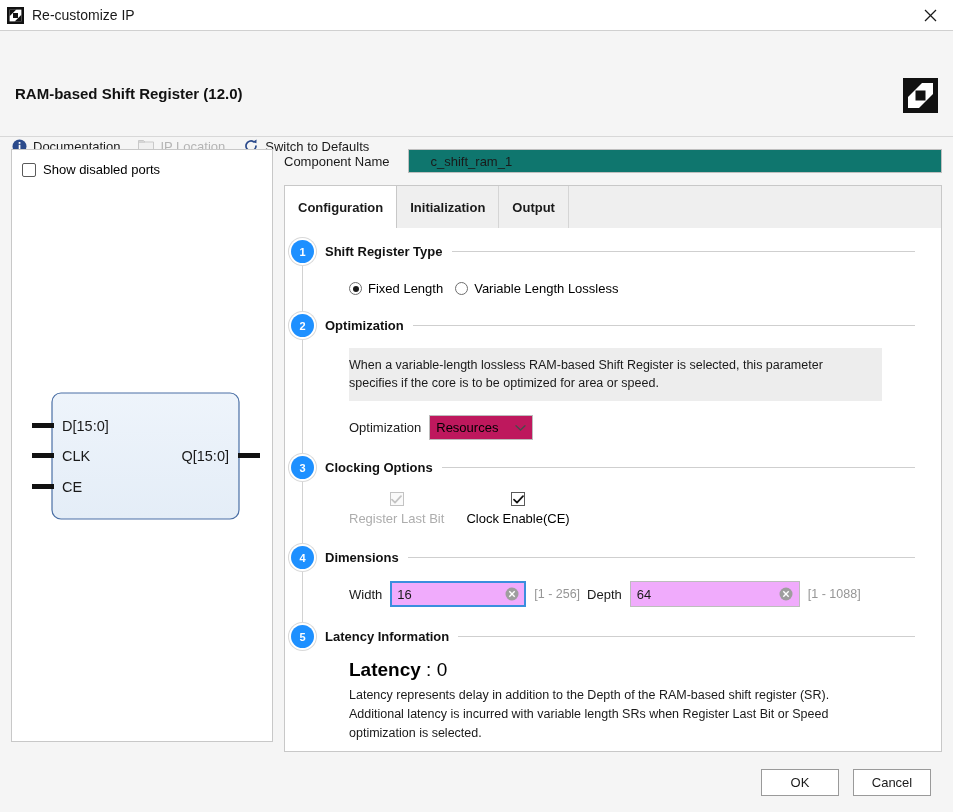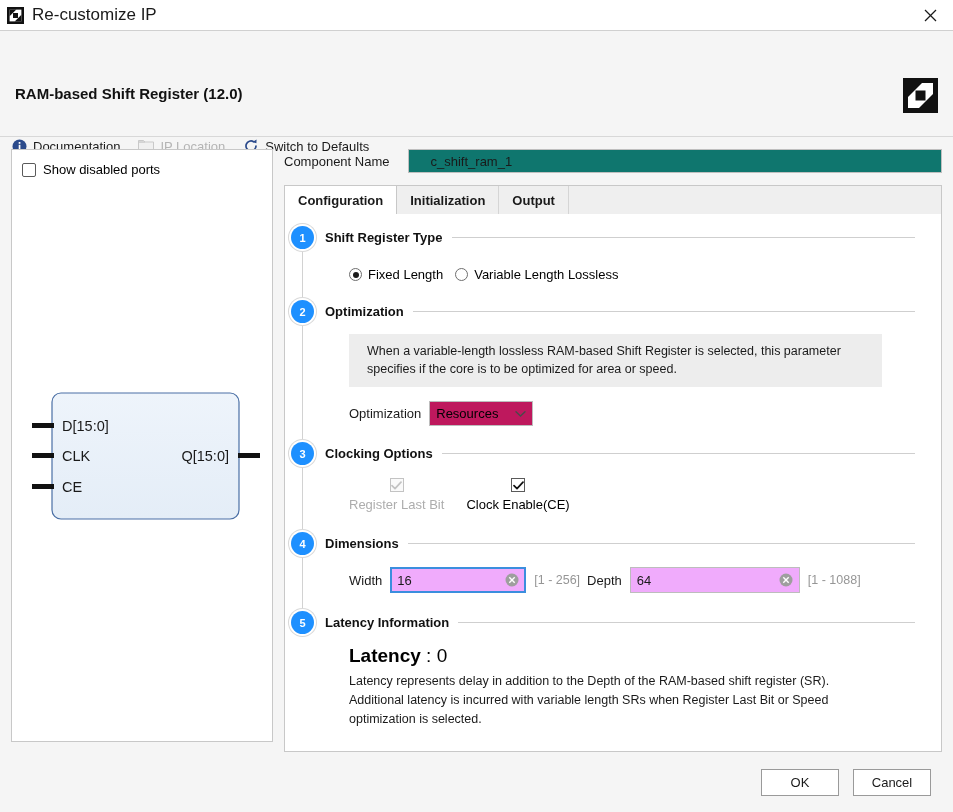--- a/index.html
+++ b/index.html
@@ -24,21 +24,21 @@
   
   #titlebar {
     height: 31px;
     background: #ffffff;
     border-bottom: 1px solid #d0d0d0;
     display: flex; align-items: center;
     flex: 0 0 auto;
     position: relative;
   }
   #titlebar .tb-icon { margin-left: 7px; margin-right: 8px; display:flex; }
-  #titlebar .tb-title { font-size: 17px; color: #1a1a1a; }
+  #titlebar .tb-title { font-size: 14px; color: #1a1a1a; }
   #close-btn {
     position: absolute; right: 0; top: 0;
     width: 46px; height: 30px;
     display: flex; align-items: center; justify-content: center;
     cursor: pointer;
   }
 
   
   #header {
     background: #f5f5f5;
@@ -124,21 +124,21 @@
   }
 
   
   #tabs-container {
     flex: 1 1 auto;
     display: flex; flex-direction: column;
     min-height: 0;
   }
   #tabstrip {
     display: flex;
-    height: 29px;
+    height: 43px;
     border: 1px solid #c8c8c8;
     border-bottom: none;
     background: #efefef;
     flex: 0 0 auto;
     align-items: stretch;
   }
   .tab {
     padding: 0 13px;
     display: flex; align-items: center;
     font-size: 13px; font-weight: bold;
@@ -210,21 +210,21 @@
     flex: 0 0 auto;
   }
   .radio-mark.on::after {
     content: ""; width: 6px; height: 6px; border-radius: 50%;
     background: #1a1a1a;
   }
 
   
   .infobox {
     background: #ededed;
-    padding: 8px 11px 9px 18px;
+    padding: 8px 11px 9px 0;
     font-size: 12.5px; line-height: 1.45;
     color: #1a1a1a;
     max-width: 533px;
   }
 
   
   .field-row { display: flex; align-items: center; gap: 8px; }
   .fld-label { font-size: 13px; color: #1a1a1a; }
   .dropdown {
     width: 104px; height: 25px;

